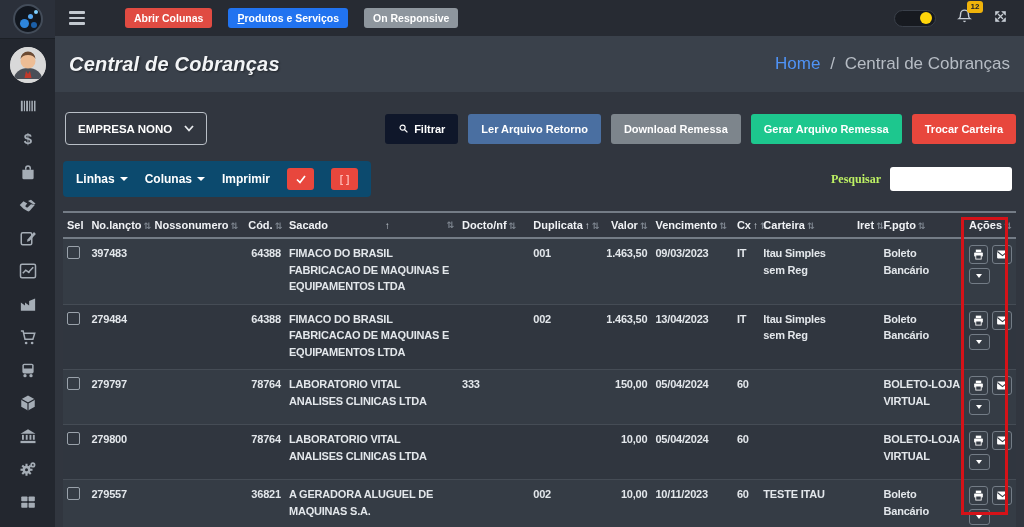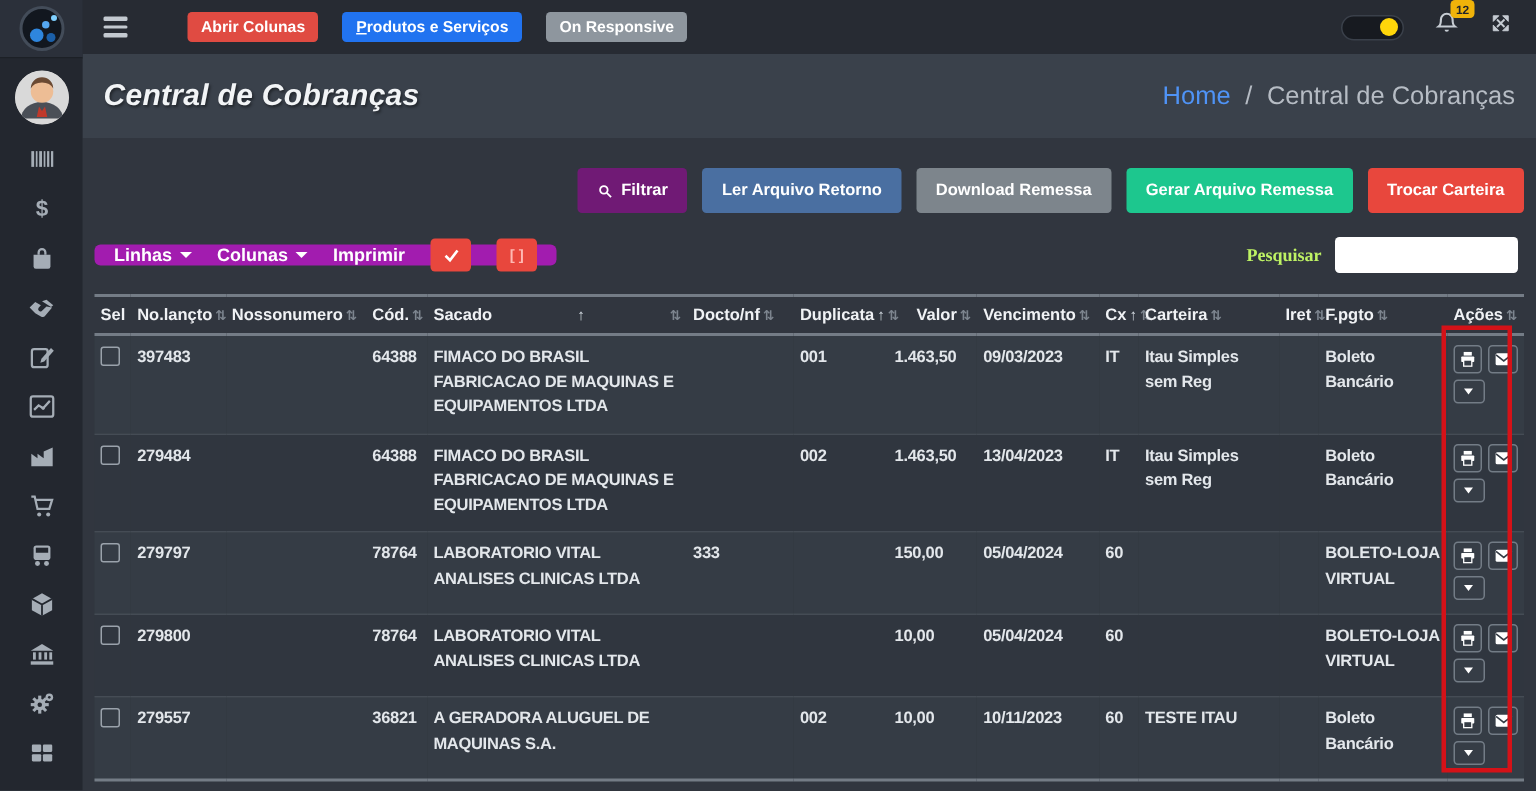--- a/index.html
+++ b/index.html
@@ -40,41 +40,41 @@
   
   .content { position:absolute; left:55px; top:92px; width:969px; height:435px; background:#31363f; padding:20px 8px 0; overflow:hidden; }
   .controls { display:flex; align-items:center; }
   .company-select { height:33px; border:1px solid #b9bfc6; border-radius:4px; display:flex; align-items:center; gap:12px; padding:0 12px; color:#fff; font-weight:bold; font-size:11.5px; cursor:pointer; margin-left:2px; }
   .company-select svg { width:10px; height:7px; color:#e6e9ec; }
   .action-buttons { margin-left:auto; display:flex; gap:10px; }
   .btn { height:30px; border:none; border-radius:3px; color:#fff; font-weight:bold; font-size:11px; padding:0 13px; display:flex; align-items:center; gap:5px; cursor:pointer; font-family:inherit; }
   .btn svg { width:11px; height:11px; }
 
   .row2 { display:flex; align-items:center; margin-top:16px; }
-  .gray-toolbar { background:#a21caf; border-radius:4px; height:14px; display:flex; align-items:center; gap:17px; padding:3px 13px; }
+  .gray-toolbar { background:#0c4a6e; border-radius:4px; height:36px; display:flex; align-items:center; gap:17px; padding:3px 13px; }
   .tb-item { color:#fff; font-weight:bold; font-size:12px; display:flex; align-items:center; gap:5px; cursor:pointer; }
   .caret-down { width:0; height:0; border-left:4px solid transparent; border-right:4px solid transparent; border-top:4px solid #fff; }
   .tb-redbtn { width:27px; height:22px; border:none; border-radius:3px; display:flex; align-items:center; justify-content:center; cursor:pointer; color:#fff; }
   .tb-redbtn svg { width:12px; height:12px; }
   .tb-redbtn.bracket { color:#ffb9b3; font-size:10px; font-weight:bold; font-family:inherit; }
   .search { margin-left:auto; display:flex; align-items:center; gap:9px; margin-right:4px; }
   .search label { color:#bef264; font-weight:bold; font-size:12px;font-family:Liberation Serif, serif; }
   .search input { width:122px; height:24px; border:none; border-radius:3px; background:#fff; padding:0 6px; font-size:12px; outline:none; }
 
   
   table { width:100%; border-collapse:collapse; table-layout:fixed; margin-top:14px; }
   th { border-top:2px solid #747c86; border-bottom:2px solid #747c86; font-size:11px; color:#f0f2f5; text-align:left; padding:6px 4px; white-space:nowrap; cursor:pointer; }
   th .sort-asc { color:#cfd6dd; font-size:10px; margin-left:2px; }
   th .sort-both { color:#7d858f; font-size:9px; margin-left:2px; }
   th.c-sacado .flex { display:flex; justify-content:space-between; align-items:center; }
   td { font-size:11px; color:#e3e7eb; font-weight:bold; letter-spacing:-0.2px; padding:6px 4px 9px; vertical-align:top; border-bottom:1px solid #454c55; line-height:1.5; }
   tbody tr:nth-child(odd) { background:#353c45; }
   tbody tr:nth-child(even) { background:#30363f; }
   tbody tr:last-child td { border-bottom:2px solid #747c86; }
-  .c-cod, .c-valor { text-align:left; }
+  .c-cod, .c-valor { text-align:right; }
   th.c-valor { text-align:right; }
   .checkbox { display:inline-block; width:13px; height:13px; border:1.5px solid #9aa2ab; border-radius:2px; background:transparent; cursor:pointer; margin-top:1px; }
   .act-row { display:flex; gap:4px; }
   .abtn { width:21px; height:19px; background:#363d46; border:1px solid #737c86; border-radius:3px; display:flex; align-items:center; justify-content:center; cursor:pointer; padding:0; }
   .abtn svg { width:13px; height:13px; color:#fff; }
   .abtn.caret { width:21px; height:16px; margin-top:4px; }
   .abtn .tri { width:0; height:0; border-left:3.5px solid transparent; border-right:3.5px solid transparent; border-top:4px solid #fff; }
 
   
   .annotation { position:absolute; left:961px; top:217px; width:47px; height:298px; border:3px solid #d51218; z-index:10; pointer-events:none; }
@@ -255,22 +255,28 @@
   <div class="breadcrumb">
     <span class="home">Home</span>
     <span class="sep">/</span>
     <span>Central de Cobranças</span>
   </div>
 </div>
 
 <div class="content">
 
   <div class="controls">
+    <div class="company-select">
+      <span>EMPRESA NONO</span>
+      <svg viewBox="0 0 10 7">
+          <polyline points="1,1 5,5.5 9,1" fill="none" stroke="currentColor" stroke-width="1.8"></polyline>
+        </svg>
+    </div>
     <div class="action-buttons" id="action-buttons">
-        <button class="btn" style="background: #701a75;">
+        <button class="btn" style="background: #0f172a;">
           <span style="display:flex">
             <svg viewBox="0 0 24 24">
               <circle cx="10" cy="10" r="5.5" fill="none" stroke="#fff" stroke-width="2.6"></circle>
               <path d="M14.2 14.2L20.5 20.5" stroke="#fff" stroke-width="2.6"></path>
             </svg>
           </span>
           <span>Filtrar</span>
         </button>
         <button class="btn" style="background: rgb(74, 111, 161);">
           <span>Ler Arquivo Retorno</span>

